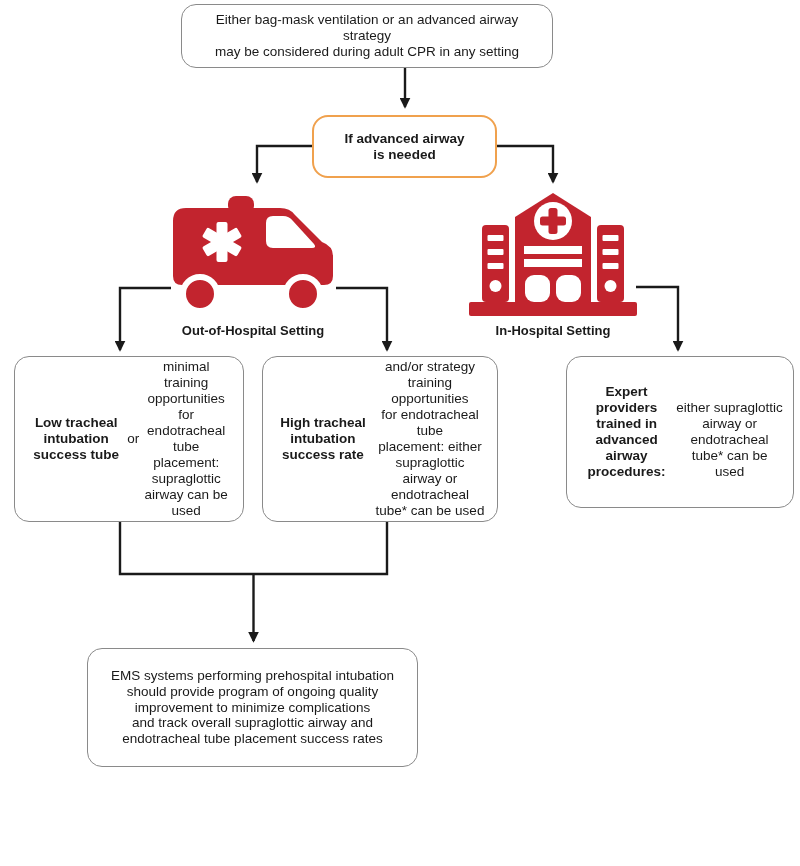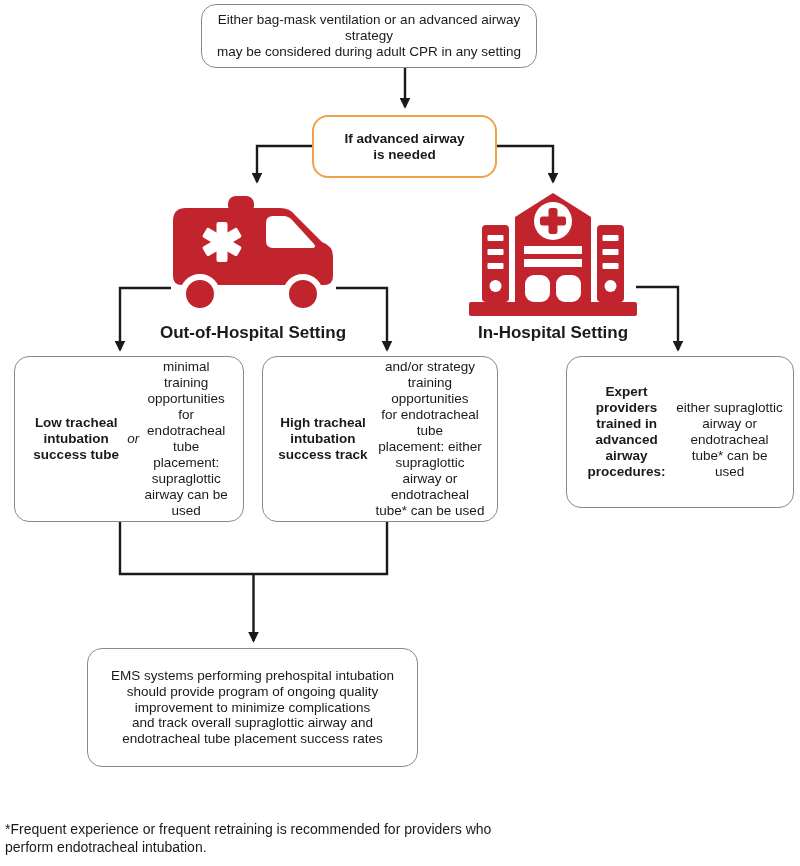--- a/index.html
+++ b/index.html
@@ -9,21 +9,21 @@
   body{margin:0;background:var(--background);color:var(--text);
        font-family:"Liberation Sans",sans-serif;}
   .stage{position:relative;width:800px;height:866px;background:var(--background);overflow:hidden}
   svg.connectors{position:absolute;left:0;top:0;width:800px;height:866px}
   .box{position:absolute;background:#fff;border:1.7px solid var(--box_border);
        border-radius:15px;display:flex;align-items:center;justify-content:center;
        text-align:center;white-space:pre-line;font-size:13.5px;line-height:1.18;
        padding:8px 10px;color:var(--text)}
   .decision{border:2.4px solid var(--orange);border-radius:16px;font-weight:700}
   .setting-label{position:absolute;transform:translateX(-50%);font-weight:700;
-       font-size:17px;white-space:nowrap;text-align:center}
+       font-size:13px;white-space:nowrap;text-align:center}
   .icon{position:absolute}
   .footnote{position:absolute;font-size:14px;line-height:1.3;white-space:pre-line;text-align:left}
   .conn{stroke:var(--line);stroke-width:2.4;fill:none}
   .ic-red{fill:var(--red)}
   .ic-white{fill:#fff}
 </style>
 </head>
 <body>
 
 <div class="stage">
@@ -37,21 +37,21 @@
     <path class="conn" d="M405 68 V 107" marker-end="url(#arrow)"></path>
     <path class="conn" d="M313 146 H 257 V 182" marker-end="url(#arrow)"></path>
     <path class="conn" d="M496 146 H 553 V 182" marker-end="url(#arrow)"></path>
     <path class="conn" d="M171 288 H 120 V 350" marker-end="url(#arrow)"></path>
     <path class="conn" d="M336 288 H 387 V 350" marker-end="url(#arrow)"></path>
     <path class="conn" d="M636 287 H 678 V 350" marker-end="url(#arrow)"></path>
     <path class="conn" d="M120 522 V 574 H 387 V 522"></path>
     <path class="conn" d="M253.5 574 V 641" marker-end="url(#arrow)"></path>
   </svg>
 
-  <div class="box" style="left:201px;top:4px;width:336px;height:64px">Either bag-mask ventilation or an advanced airway strategy
+  <div class="box" style="left:181px;top:4px;width:372px;height:64px">Either bag-mask ventilation or an advanced airway strategy
 may be considered during adult CPR in any setting</div>
 
   <div class="box decision" style="left:312px;top:115px;width:185px;height:63px">If advanced airway
 is needed</div>
 
   <svg class="icon" style="left:162px;top:190px" width="178" height="126" viewBox="0 0 178 126">
     <rect class="ic-red" x="66" y="6" width="26" height="18" rx="8"></rect>
     <path class="ic-red" d="M24 18 H118 Q128 18 133 25 L160 52 Q171 56 171 66 V86 Q171 95 162 95 H20 Q11 95 11 86 V31 Q11 18 24 18 Z"></path>
     <path class="ic-white" d="M111 26 H121 Q127 26 131 31 L152 54 Q155 58 150 58 H111 Q104 58 104 51 V33 Q104 26 111 26 Z"></path>
     <g>
@@ -85,43 +85,41 @@
       <rect class="ic-white" x="133.5" y="45" width="16" height="6" rx="1"></rect>
       <rect class="ic-white" x="133.5" y="59" width="16" height="6" rx="1"></rect>
       <rect class="ic-white" x="133.5" y="73" width="16" height="6" rx="1"></rect>
       <circle class="ic-white" cx="26.5" cy="96" r="6"></circle>
       <circle class="ic-white" cx="141.5" cy="96" r="6"></circle>
     </g>
   </svg>
   <div class="setting-label" style="left:553px;top:323px">In-Hospital Setting</div>
 
   <div class="box" style="left:14px;top:356px;width:230px;height:166px"><span style="font-weight: 700;">Low tracheal intubation
-success tube</span><span> </span><span style="font-style: italic;">or</span><span> minimal
+success tube</span><span> </span><span style="">or</span><span> minimal
 training opportunities
 for endotracheal tube
 placement: supraglottic
 airway can be used</span></div>
 
   <div class="box" style="left:262px;top:356px;width:236px;height:166px"><span style="font-weight: 700;">High tracheal intubation
-success track</span><span> and/or strategy
+success rate</span><span> and/or strategy
 training opportunities
 for endotracheal tube
 placement: either supraglottic
 airway or endotracheal
 tube* can be used</span></div>
 
   <div class="box" style="left:566px;top:356px;width:228px;height:152px"><span style="font-weight: 700;">Expert providers
 trained in advanced
 airway procedures:</span><span>
 either supraglottic
 airway or endotracheal
 tube* can be used</span></div>
 
   <div class="box" style="left:87px;top:648px;width:331px;height:119px">EMS systems performing prehospital intubation
 should provide program of ongoing quality
 improvement to minimize complications
 and track overall supraglottic airway and
 endotracheal tube placement success rates</div>
 
-  <div class="footnote" style="left:5px;top:820px;width:560px">*Frequent experience or frequent retraining is recommended for providers who
-perform endotracheal intubation.</div>
 
 </div>
 
 </body></html>

